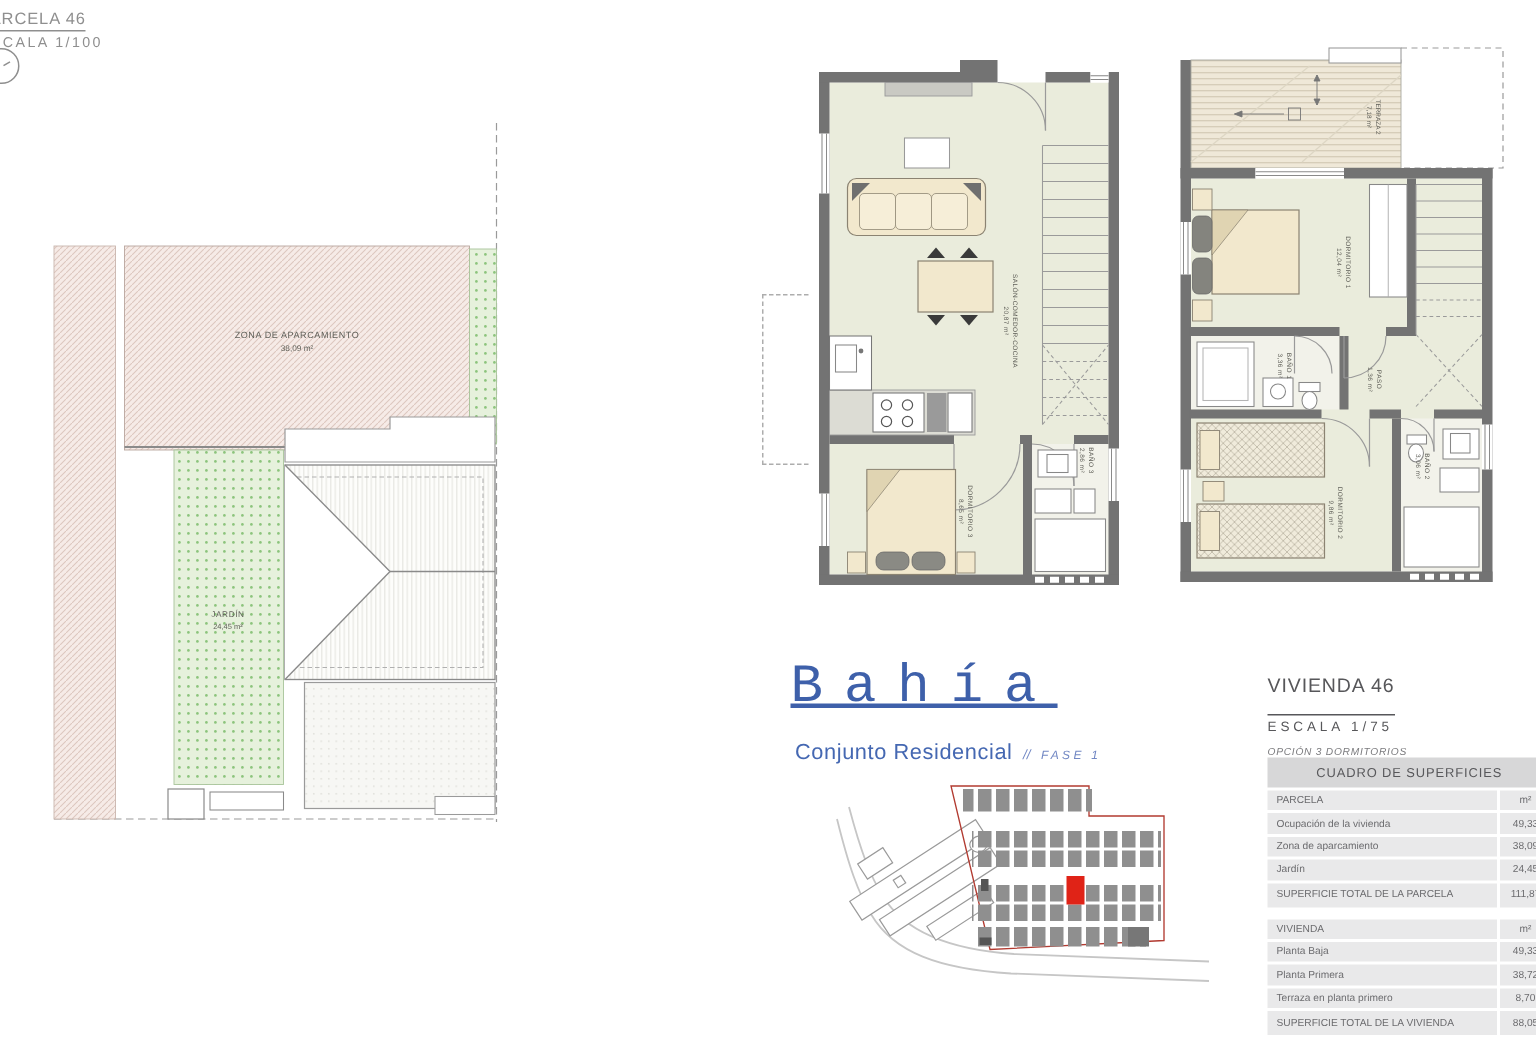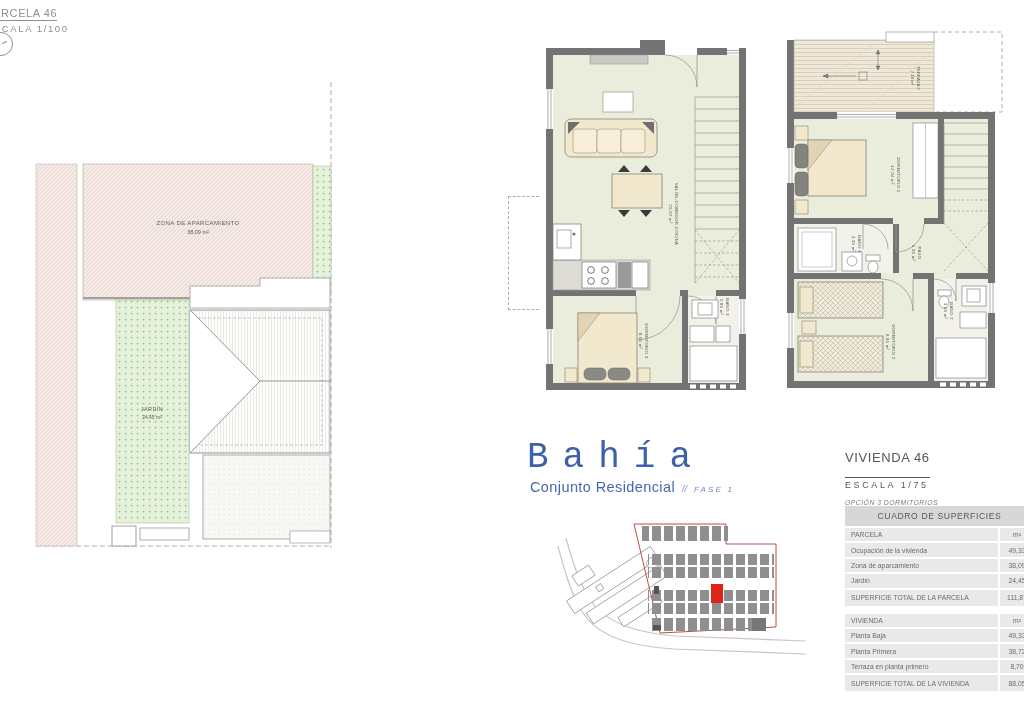--- a/index.html
+++ b/index.html
@@ -13,22 +13,22 @@
   .corner .t1{font-size:11px;letter-spacing:.6px;border-bottom:1px solid #8f8f8f;display:inline-block;padding-bottom:0;}
   .corner .t2{font-size:9.5px;letter-spacing:1.6px;margin-top:2px;}
   .north{position:absolute;left:-11px;top:32px;width:22px;height:22px;border:1px solid #8f8f8f;border-radius:50%;background:#fff;}
   .north i{position:absolute;left:12px;top:9px;width:5px;height:1px;background:#8f8f8f;transform:rotate(-30deg);}
 
   .dash-neighbor{position:absolute;left:508px;top:196px;width:30px;height:112px;
         border-left:1px dashed #adadad;border-top:1px dashed #adadad;border-bottom:1px dashed #adadad;}
 
   
   .brand{position:absolute;left:527px;top:437px;}
-  .brand .name{font-family:"Liberation Mono",monospace;font-size:36px;letter-spacing:14px;color:#3e60aa;font-weight:400;}
-  .brand .sub{display:flex;align-items:baseline;gap:7px;margin-top:1px;margin-left:3px;}
+  .brand .name{font-family:"Liberation Mono",monospace;font-size:36px;letter-spacing:14px;color:#3e60aa;font-weight:400;text-decoration:underline;}
+  .brand .sub{display:flex;align-items:baseline;gap:7px;margin-top:16px;margin-left:3px;}
   .brand .sub .s1{font-size:14.5px;color:#4568b2;letter-spacing:.4px;}
   .brand .sub .s2{font-size:9px;font-style:italic;color:#7288c4;}
   .brand .sub .s3{font-size:8px;font-style:italic;letter-spacing:2.2px;color:#7288c4;}
 
   
   .panel{position:absolute;left:845px;top:448px;width:166px;}
   .panel .title{font-size:13px;color:#57575a;letter-spacing:.6px;border-bottom:1px solid #57575a;display:inline-block;padding-bottom:12px;}
   .panel .scale{font-size:9px;color:#57575a;letter-spacing:2.6px;margin-top:2px;}
   .panel .option{font-size:6.8px;font-style:italic;color:#7b7b7e;letter-spacing:.5px;margin-top:9px;}
   .tbl{margin-top:0;width:189px;font-size:6.8px;}

